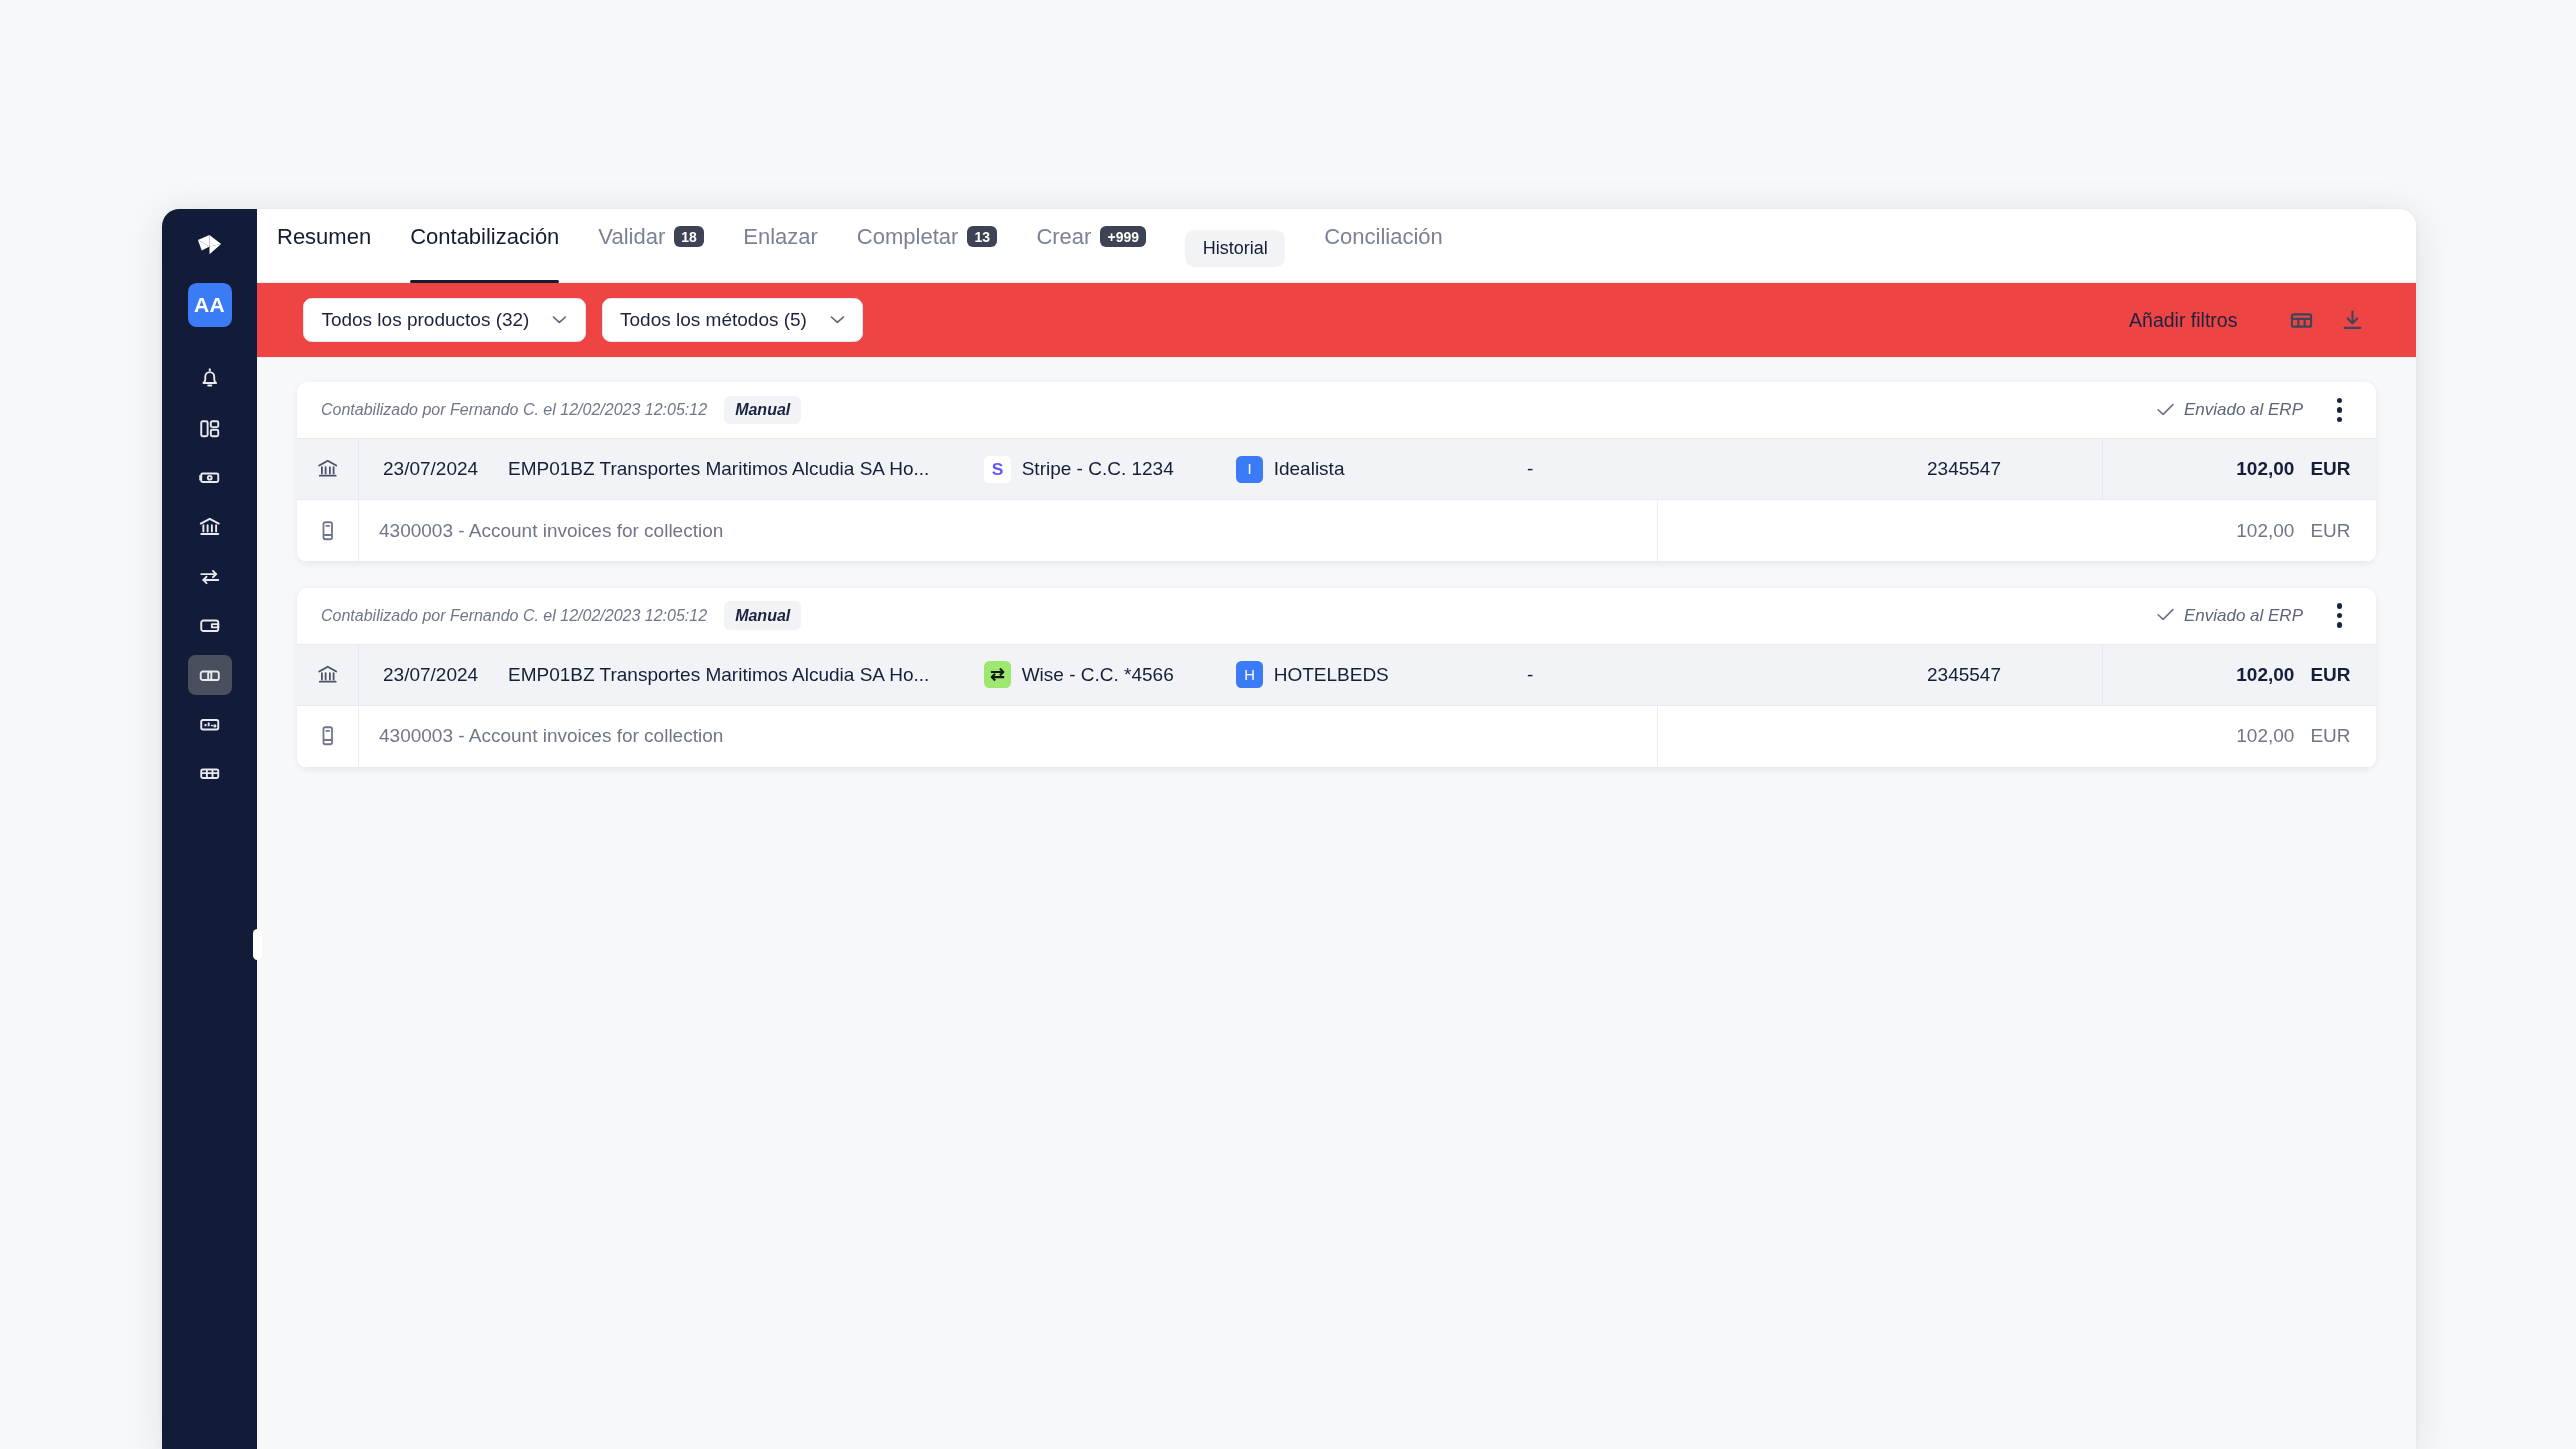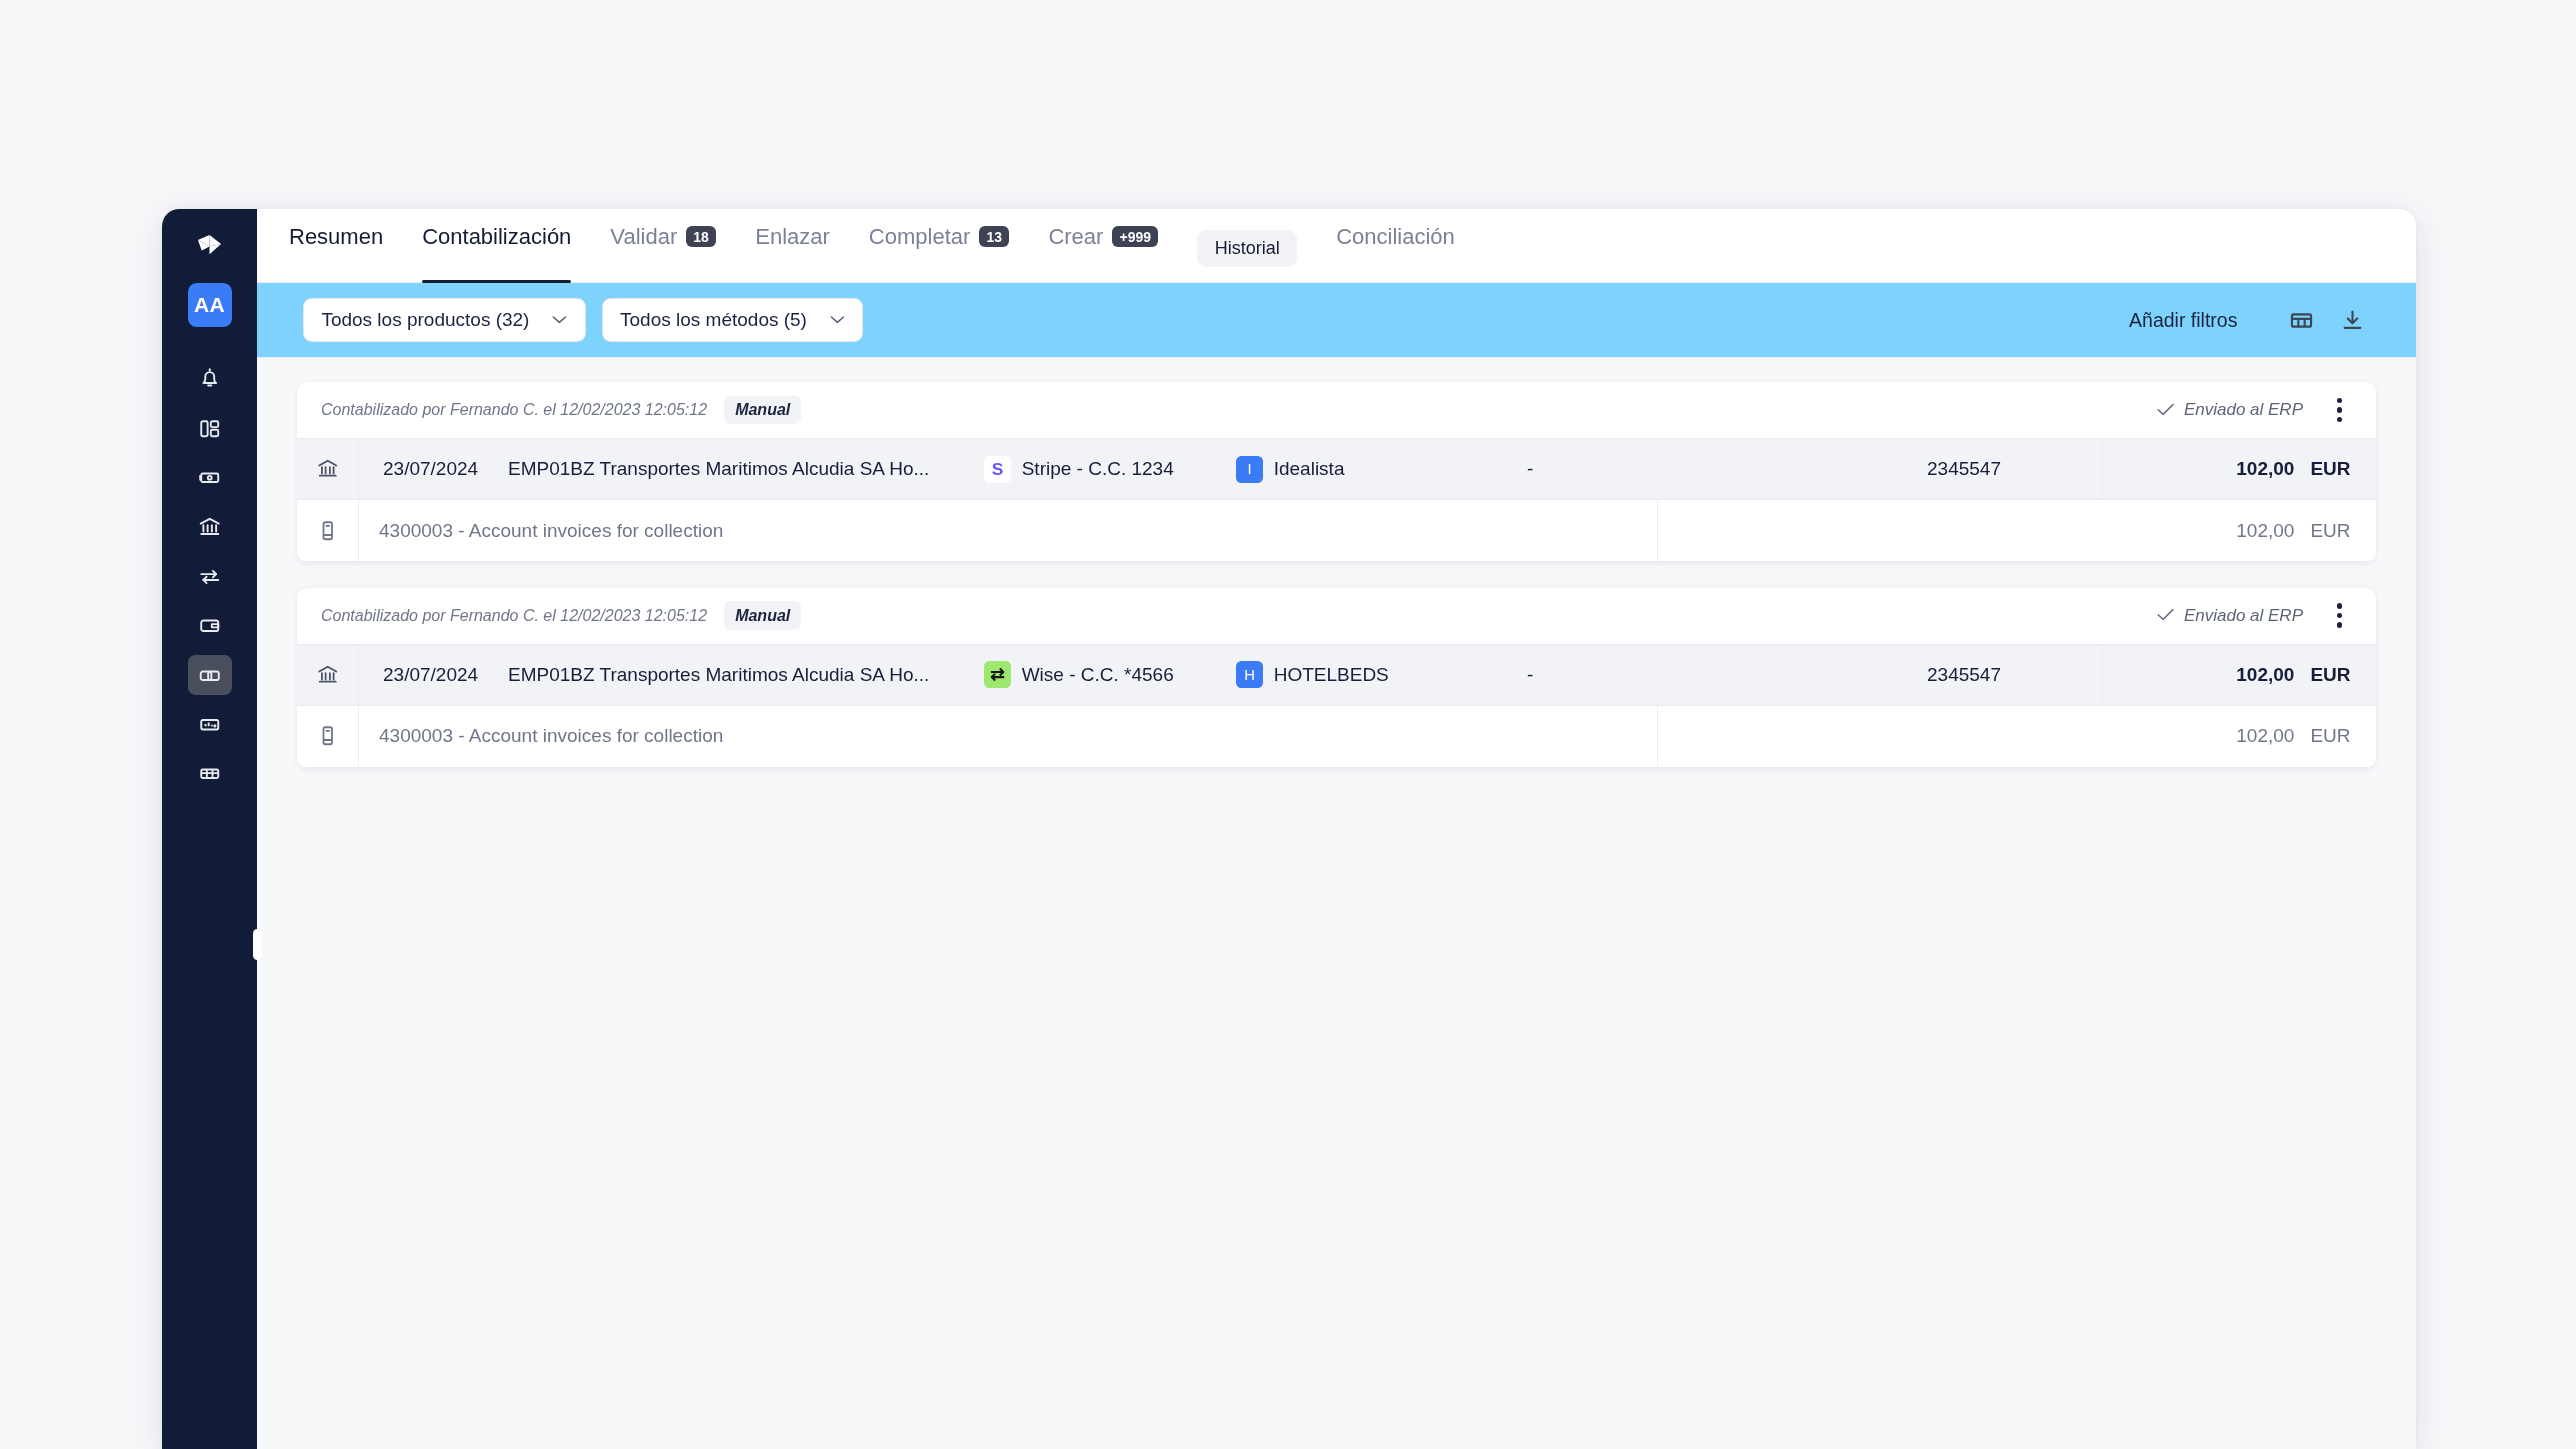--- a/index.html
+++ b/index.html
@@ -68,21 +68,21 @@
   }
 
   
   #content { flex: 1; display: flex; flex-direction: column; min-width: 0; background: #ffffff; }
 
   
   #tabbar {
     height: 74px;
     border-bottom: 1.3px solid #eceef2;
     display: flex; align-items: flex-end;
-    padding-left: 32px;
+    padding-left: 20px;
     position: relative;
     background: #fff;
     flex: 0 0 74px;
   }
   .tab {
     display: flex; align-items: center; gap: 8.7px;
     height: 100%;
     padding: 0 0 17.4px 0;
     margin-right: 39px;
     font-size: 22px;
@@ -122,21 +122,21 @@
     font-size: 18px;
   }
 
   
   #toolbar {
     height: 75px;
     flex: 0 0 75px;
     display: flex; align-items: center;
     padding: 0 46px 0 46px;
     border-bottom: 1.3px solid #eceef2;
-    background: #7dd3fc;
+    background: #ef4444;
   }
   .select-chip {
     display: flex; align-items: center; gap: 23px;
     border: 1.3px solid #e3e6ec;
     border-radius: 8.7px;
     height: 44px;
     padding: 0 17.4px;
     font-size: 19px;
     color: #1b2340;
     margin-right: 16px;

